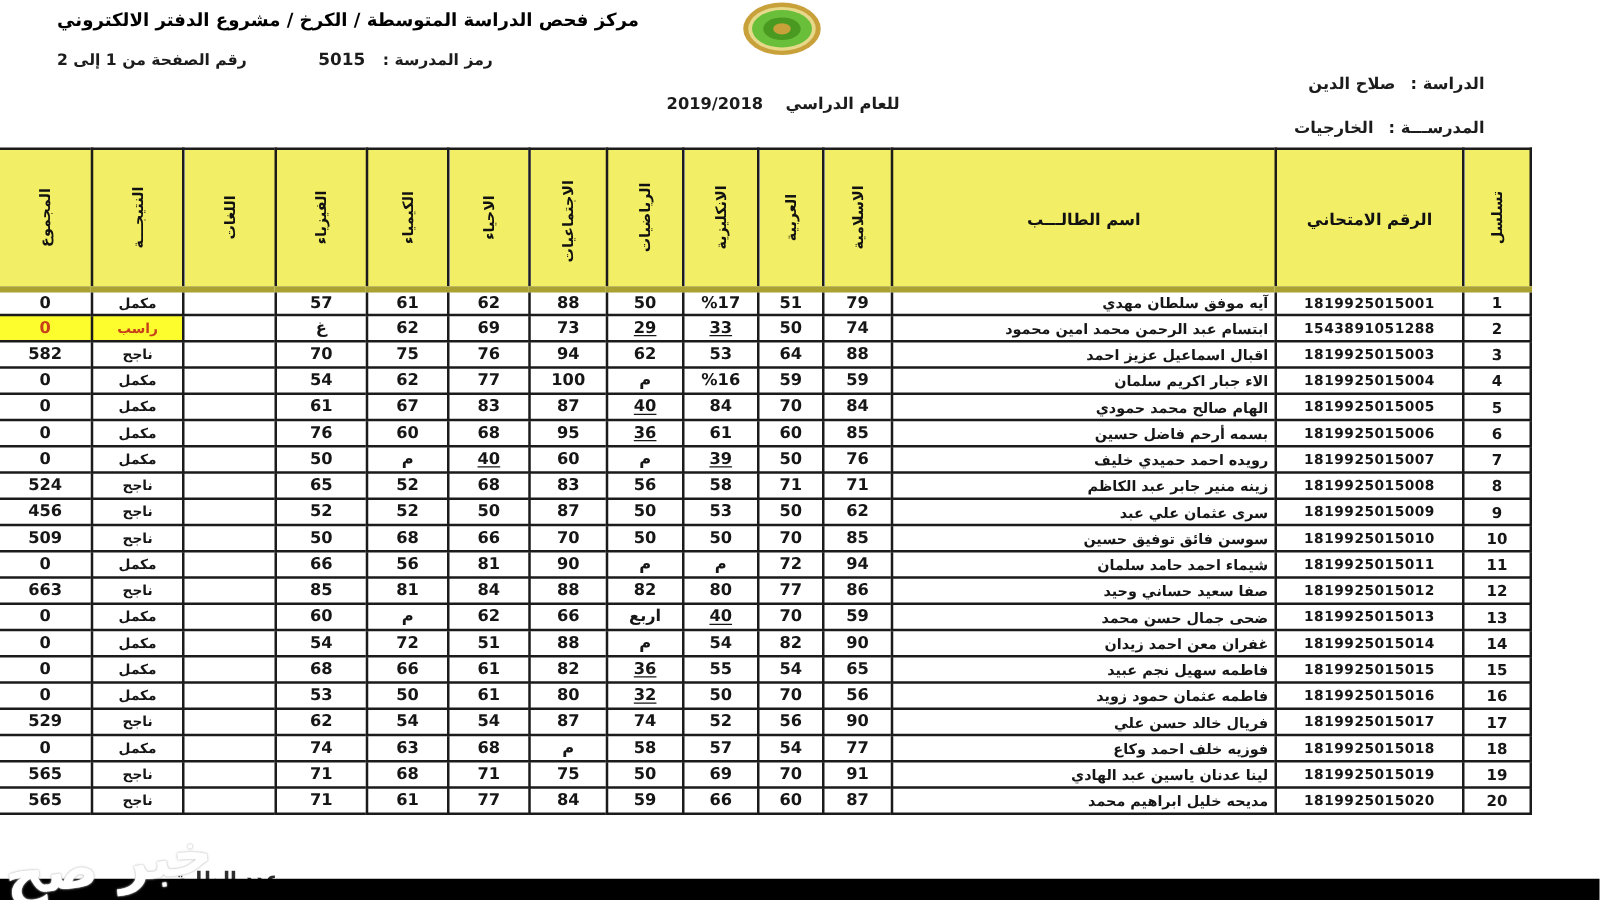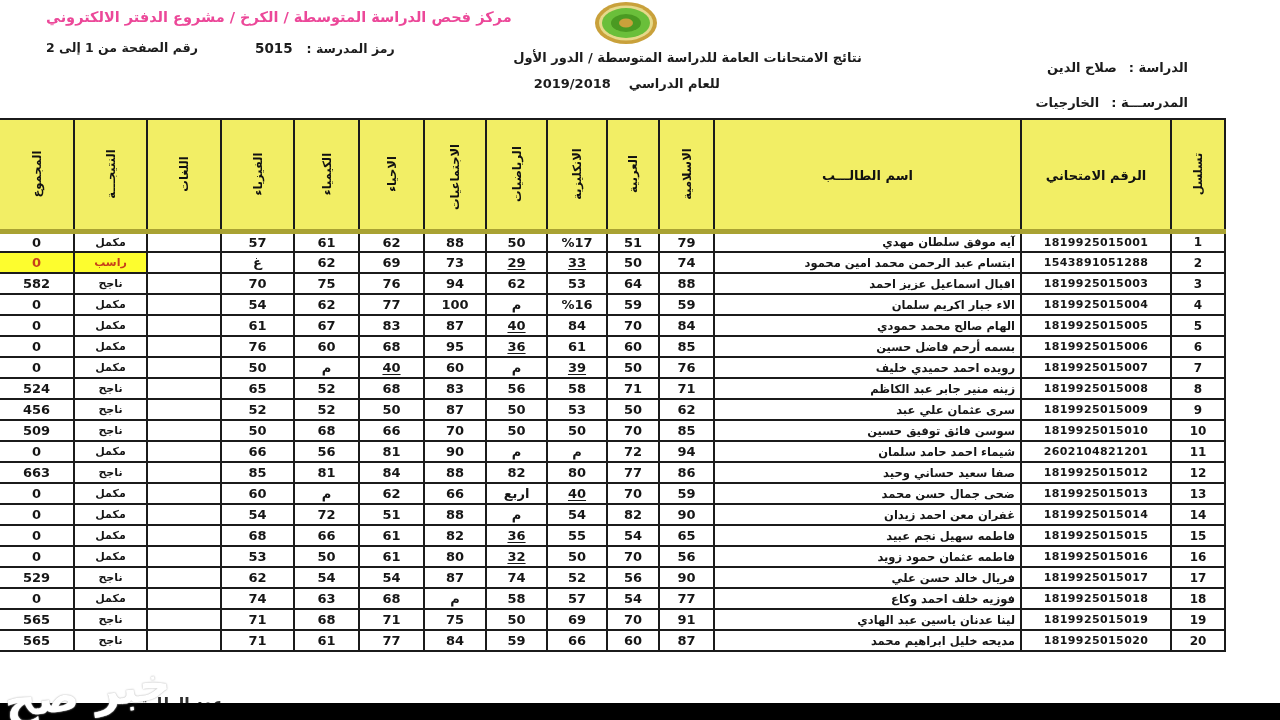--- a/index.html
+++ b/index.html
@@ -4,21 +4,21 @@
 <style>
   * { margin:0; padding:0; box-sizing:border-box; }
   html,body { background:#e9e9e9; }
   .page {
     position:relative; width:1280px; height:720px; background:#ffffff;
     font-family:"DejaVu Sans", sans-serif; direction:rtl; overflow:hidden;
     margin:0 auto;
   }
   
   .ministry-line { position:absolute; top:9px; right:12px; font-size:15px; font-weight:bold; color:#1c1c1c; }
-  .center-line   { position:absolute; top:9px; left:46px; font-size:14.5px; font-weight:bold; color:#ec4899; }
+  .center-line   { position:absolute; top:9px; left:46px; font-size:14.5px; font-weight:bold; color:#000000; }
   .logo { position:absolute; top:0px; left:593px; width:66px; height:47px; }
   .page-range   { position:absolute; top:40px; left:46px;  font-size:12.5px; font-weight:bold; color:#1c1c1c; }
   .school-code  { position:absolute; top:40px; left:255px; font-size:12.5px; font-weight:bold; color:#1c1c1c;text-align:right; }
   .school-code b { margin-inline-start:14px; font-size:13.5px; }
   .results-title { position:absolute; top:50px; right:418px; font-size:13px; font-weight:bold; color:#1c1c1c; }
   .year-line     { position:absolute; top:76px; right:560px; font-size:13px; font-weight:bold; color:#1c1c1c; }
   .year-line .yr { margin-inline-start:18px; }
   .directorate { position:absolute; top:60px; right:92px; font-size:13px; font-weight:bold; color:#1c1c1c; }
   .directorate .val { margin-inline-start:12px; }
   .school-line { position:absolute; top:95px; right:92px; font-size:13px; font-weight:bold; color:#1c1c1c; }
@@ -69,21 +69,20 @@
       <ellipse cx="33" cy="23" rx="15" ry="9" fill="#4a9a22"></ellipse>
       <ellipse cx="33" cy="23" rx="7" ry="4.5" fill="#c9a13b"></ellipse>
     </svg>
   </div>
 
   <div class="page-range">رقم الصفحة من 1 إلى 2</div>
   <div class="school-code">
     <span>رمز المدرسة :</span><b>5015</b>
   </div>
 
-  <div class="results-title">نتائج الامتحانات العامة للدراسة المتوسطة / الدور الأول</div>
   <div class="year-line">
     <span>للعام الدراسي</span><span class="yr">2019/2018</span>
   </div>
 
   <div class="directorate">
     <span>الدراسة :</span><span class="val">صلاح الدين</span>
   </div>
   <div class="school-line">
     <span>المدرســـة :</span><span class="val">الخارجيات</span>
   </div>
@@ -304,21 +303,21 @@
             <td class="c-social">70</td>
             <td class="c-biology">66</td>
             <td class="c-chemistry">68</td>
             <td class="c-physics">50</td>
             <td class="c-languages"></td>
             <td class="c-result">ناجح</td>
             <td class="c-total">509</td>
           </tr>
           <tr>
             <td class="c-serial">11</td>
-            <td class="c-exam_no">2602104821201</td>
+            <td class="c-exam_no">1819925015011</td>
             <td class="c-name">شيماء احمد حامد سلمان</td>
             <td class="c-islamic">94</td>
             <td class="c-arabic">72</td>
             <td class="c-english">م</td>
             <td class="c-math">م</td>
             <td class="c-social">90</td>
             <td class="c-biology">81</td>
             <td class="c-chemistry">56</td>
             <td class="c-physics">66</td>
             <td class="c-languages"></td>

